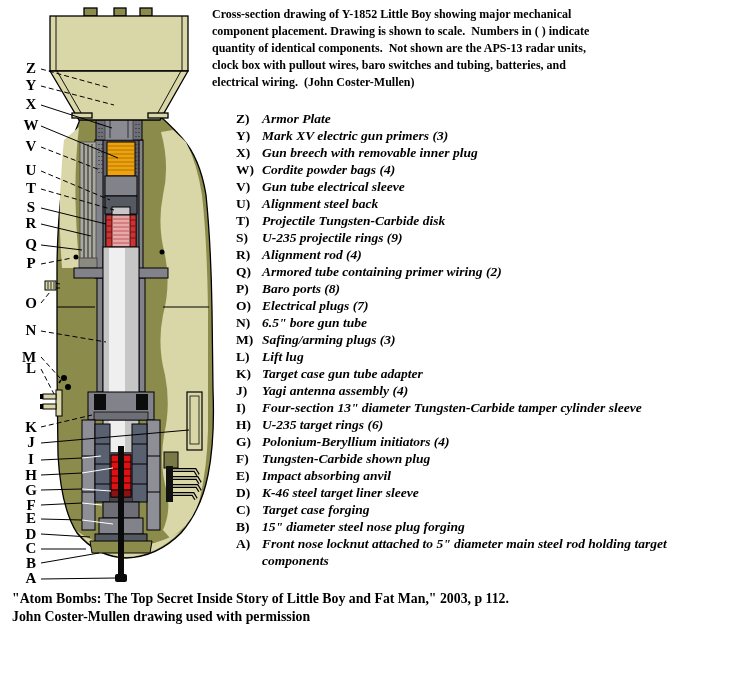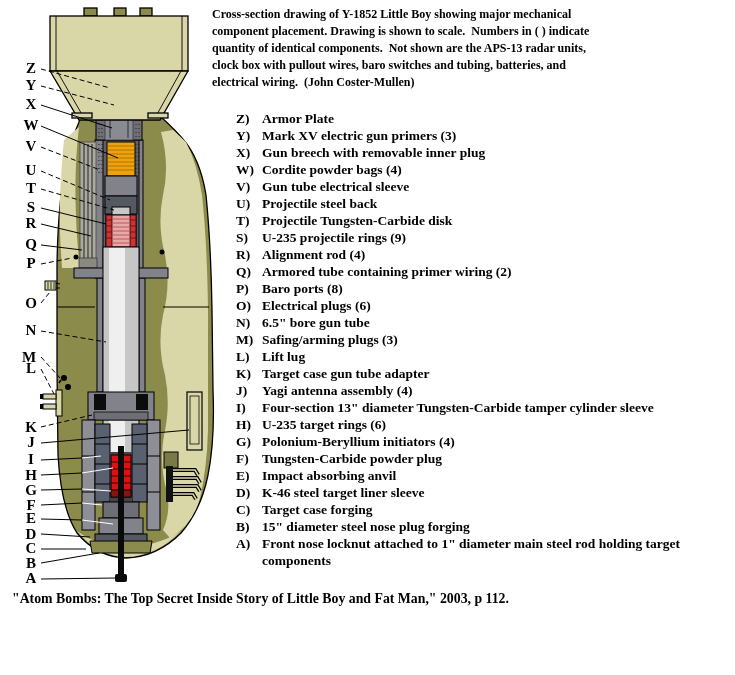--- a/index.html
+++ b/index.html
@@ -8,21 +8,21 @@
     font-family:"Liberation Serif", serif; font-weight:bold; color:#000;
     overflow:hidden;
   }
   .header-text {
     position:absolute; left:212px; top:6px; width:520px;
     font-size:12px; line-height:17px; white-space:pre-wrap;
   }
   .legend { position:absolute; left:236px; top:110px; width:494px; font-size:13.5px; line-height:17px; }
   .legend-row { display:flex; align-items:flex-start; }
   .legend-letter { flex:0 0 26px; }
-  .legend-label { flex:1 1 auto; }
+  .legend-label { flex:1 1 auto;font-style:italic; }
   .footer { position:absolute; left:12px; top:590px; width:640px; font-size:13.8px; line-height:17.5px; }
   .diagram-wrap { position:absolute; left:0; top:0; width:245px; height:600px; }
   svg text.dl { font-family:"Liberation Serif", serif; font-weight:bold; font-size:15px; }
 </style>
 </head>
 <body>
 
 <div class="diagram-wrap">
 <svg width="245" height="600" viewBox="0 0 245 600" xmlns="http://www.w3.org/2000/svg">
 
@@ -328,21 +328,21 @@
   <div class="legend-row">
       <span class="legend-letter">W)</span>
       <span class="legend-label">Cordite powder bags (4)</span>
     </div>
   <div class="legend-row">
       <span class="legend-letter">V)</span>
       <span class="legend-label">Gun tube electrical sleeve</span>
     </div>
   <div class="legend-row">
       <span class="legend-letter">U)</span>
-      <span class="legend-label">Projectile steel back</span>
+      <span class="legend-label">Alignment steel back</span>
     </div>
   <div class="legend-row">
       <span class="legend-letter">T)</span>
       <span class="legend-label">Projectile Tungsten-Carbide disk</span>
     </div>
   <div class="legend-row">
       <span class="legend-letter">S)</span>
       <span class="legend-label">U-235 projectile rings (9)</span>
     </div>
   <div class="legend-row">
@@ -352,21 +352,21 @@
   <div class="legend-row">
       <span class="legend-letter">Q)</span>
       <span class="legend-label">Armored tube containing primer wiring (2)</span>
     </div>
   <div class="legend-row">
       <span class="legend-letter">P)</span>
       <span class="legend-label">Baro ports (8)</span>
     </div>
   <div class="legend-row">
       <span class="legend-letter">O)</span>
-      <span class="legend-label">Electrical plugs (6)</span>
+      <span class="legend-label">Electrical plugs (7)</span>
     </div>
   <div class="legend-row">
       <span class="legend-letter">N)</span>
       <span class="legend-label">6.5" bore gun tube</span>
     </div>
   <div class="legend-row">
       <span class="legend-letter">M)</span>
       <span class="legend-label">Safing/arming plugs (3)</span>
     </div>
   <div class="legend-row">
@@ -388,39 +388,40 @@
   <div class="legend-row">
       <span class="legend-letter">H)</span>
       <span class="legend-label">U-235 target rings (6)</span>
     </div>
   <div class="legend-row">
       <span class="legend-letter">G)</span>
       <span class="legend-label">Polonium-Beryllium initiators (4)</span>
     </div>
   <div class="legend-row">
       <span class="legend-letter">F)</span>
-      <span class="legend-label">Tungsten-Carbide powder plug</span>
+      <span class="legend-label">Tungsten-Carbide shown plug</span>
     </div>
   <div class="legend-row">
       <span class="legend-letter">E)</span>
       <span class="legend-label">Impact absorbing anvil</span>
     </div>
   <div class="legend-row">
       <span class="legend-letter">D)</span>
       <span class="legend-label">K-46 steel target liner sleeve</span>
     </div>
   <div class="legend-row">
       <span class="legend-letter">C)</span>
       <span class="legend-label">Target case forging</span>
     </div>
   <div class="legend-row">
       <span class="legend-letter">B)</span>
       <span class="legend-label">15" diameter steel nose plug forging</span>
     </div>
   <div class="legend-row">
       <span class="legend-letter">A)</span>
-      <span class="legend-label">Front nose locknut attached to 1" diameter main steel rod holding target components</span>
+      <span class="legend-label">Front nose locknut attached to 5" diameter main steel rod holding target components</span>
     </div>
 </div>
 
 <div class="footer">
   <div>"Atom Bombs: The Top Secret Inside Story of Little Boy and Fat Man," 2003, p 112.</div>
+  <div>John Coster-Mullen drawing used with permission</div>
 </div>
 
 </body></html>

